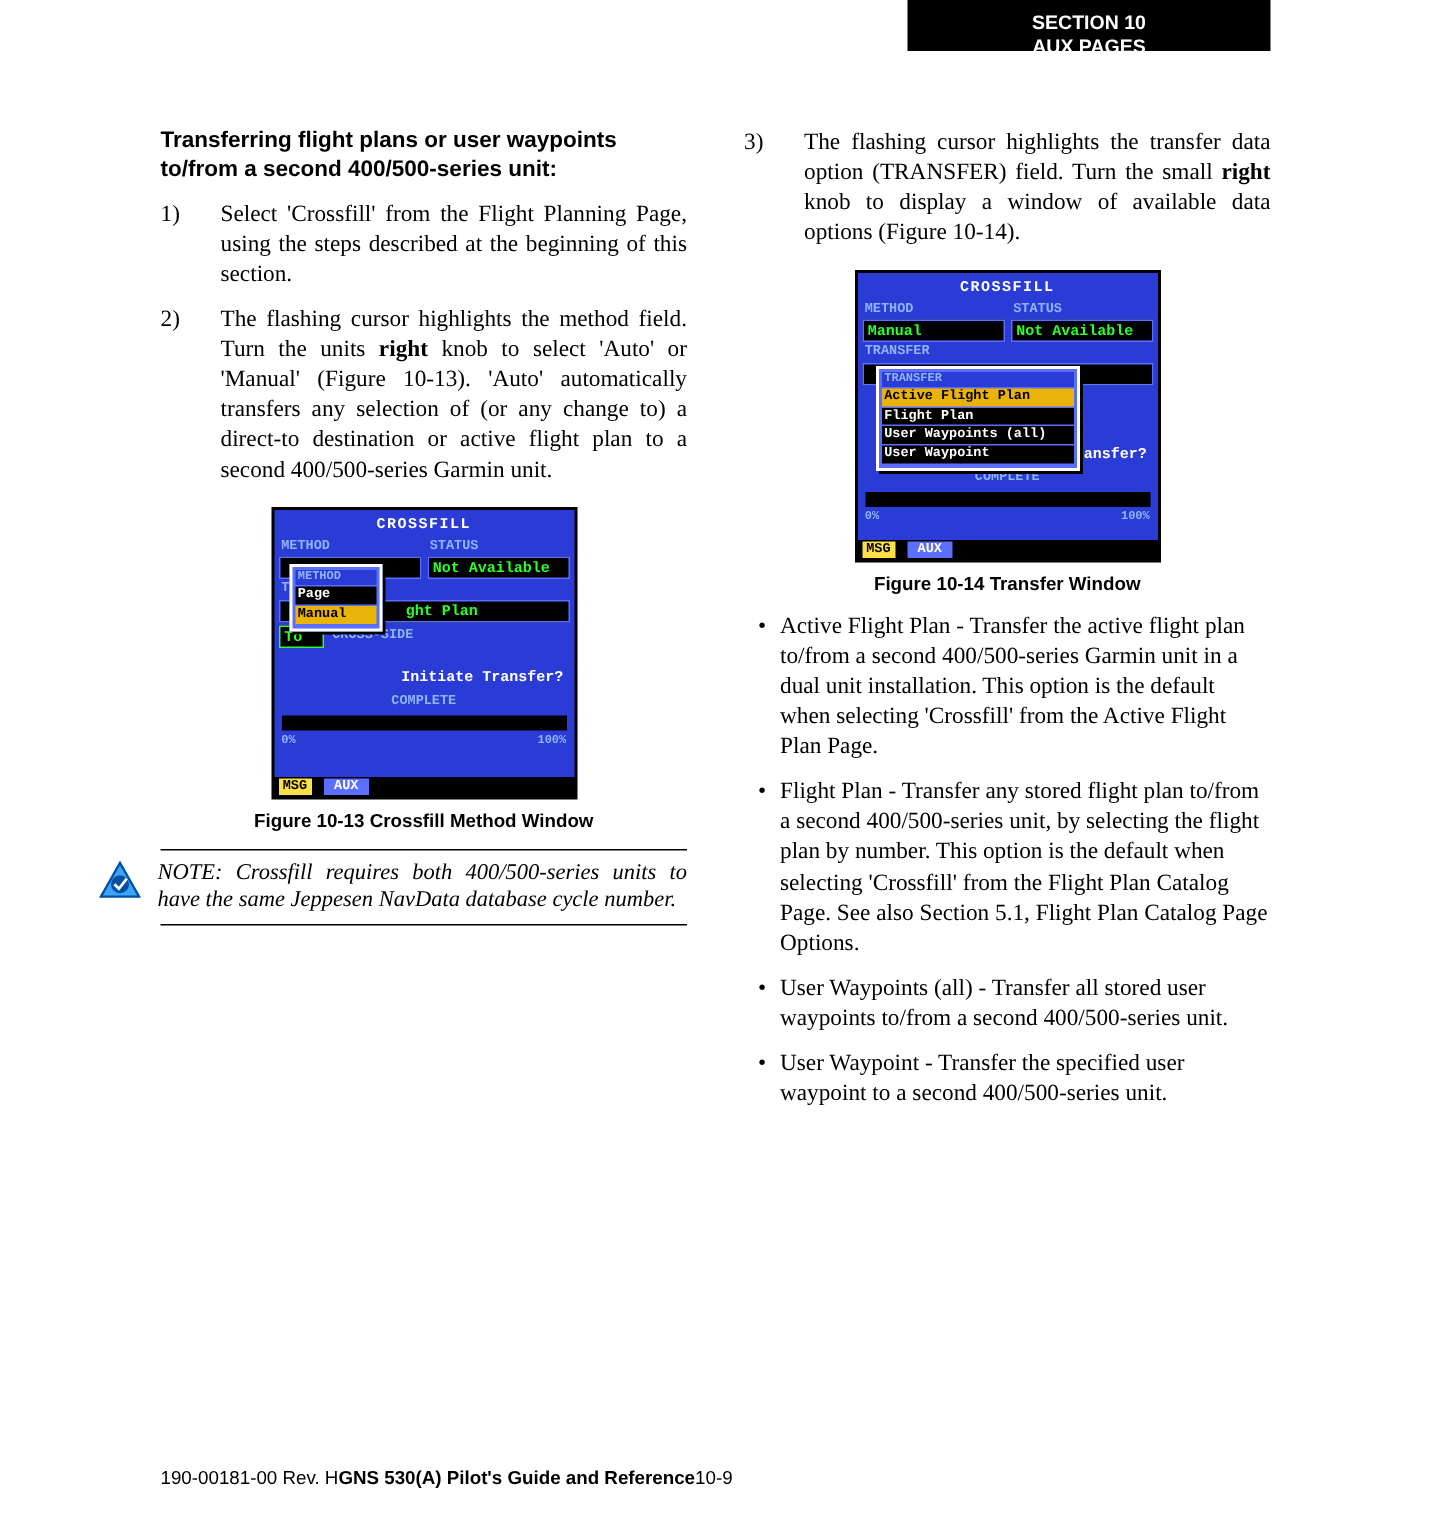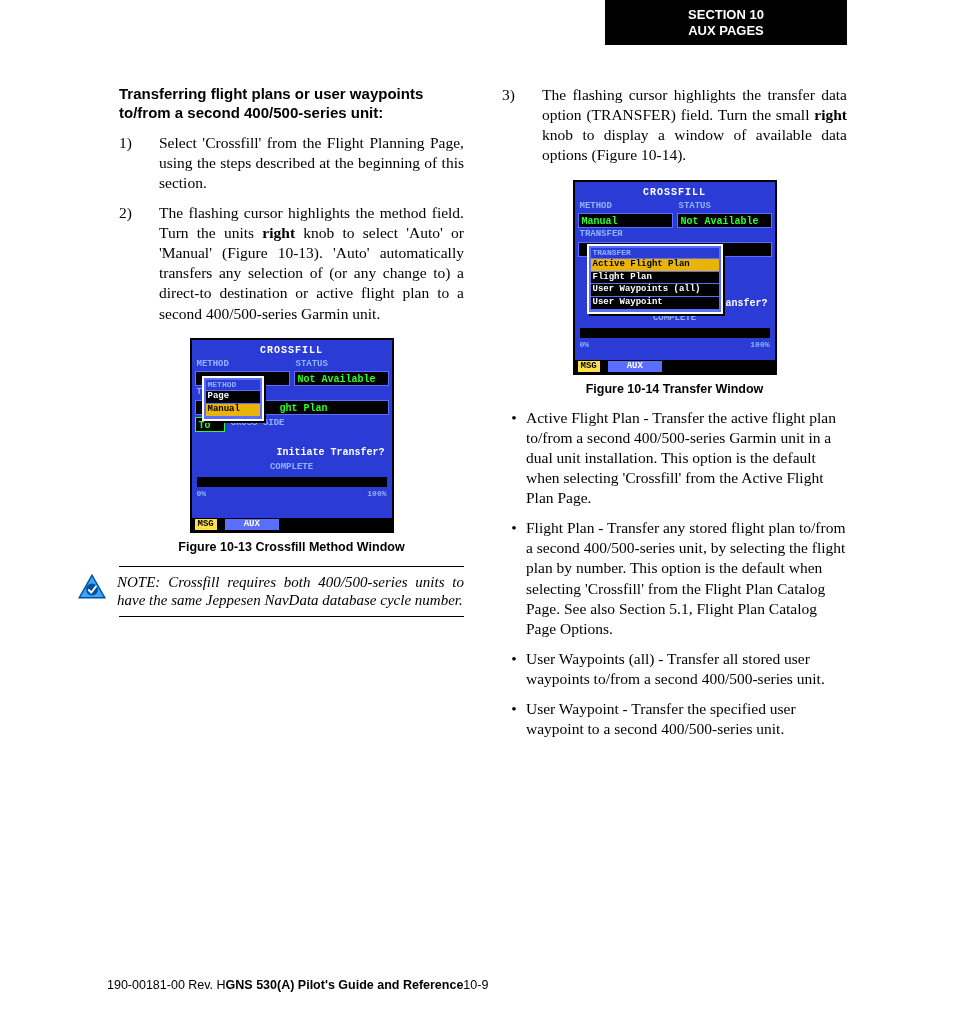--- a/index.html
+++ b/index.html
@@ -9,34 +9,34 @@
     background: #fff;
     font-family: Georgia, 'Times New Roman', serif;
     position: relative;
     color: #000;
   }
   .section-tab {
     position: absolute;
     top: 0;
     right: 107px;
     width: 242px;
-    height: 45px;
+    height: 34px;
     background: #000;
     color: #fff;
     font-family: Arial, Helvetica, sans-serif;
     font-weight: bold;
     font-size: 13px;
     text-align: center;
     padding-top: 7px;
     line-height: 1.2;
   }
   .content {
     position: absolute;
     top: 85px;
-    left: 119px;
+    left: 107px;
     right: 107px;
     display: flex;
     gap: 38px;
   }
   .col {
     flex: 1;
     font-size: 15.5px;
     line-height: 1.3;
   }
   .subhead {
@@ -193,21 +193,21 @@
   }
   .gps-footer {
     background: #000;
     color: #fff;
     font-size: 9px;
     padding: 1px 3px;
     display: flex;
     gap: 8px;
   }
   .gps-msg { background: #fde047; color: #000; padding: 0 3px; }
-  .gps-aux { background: #5a6fff; padding: 0 19px; }
+  .gps-aux { background: #5a6fff; padding: 0 7px; }
 </style>
 </head>
 <body>
 
 <div class="section-tab">
   <div>SECTION 10</div>
   <div>AUX PAGES</div>
 </div>
 
 <div class="content">

